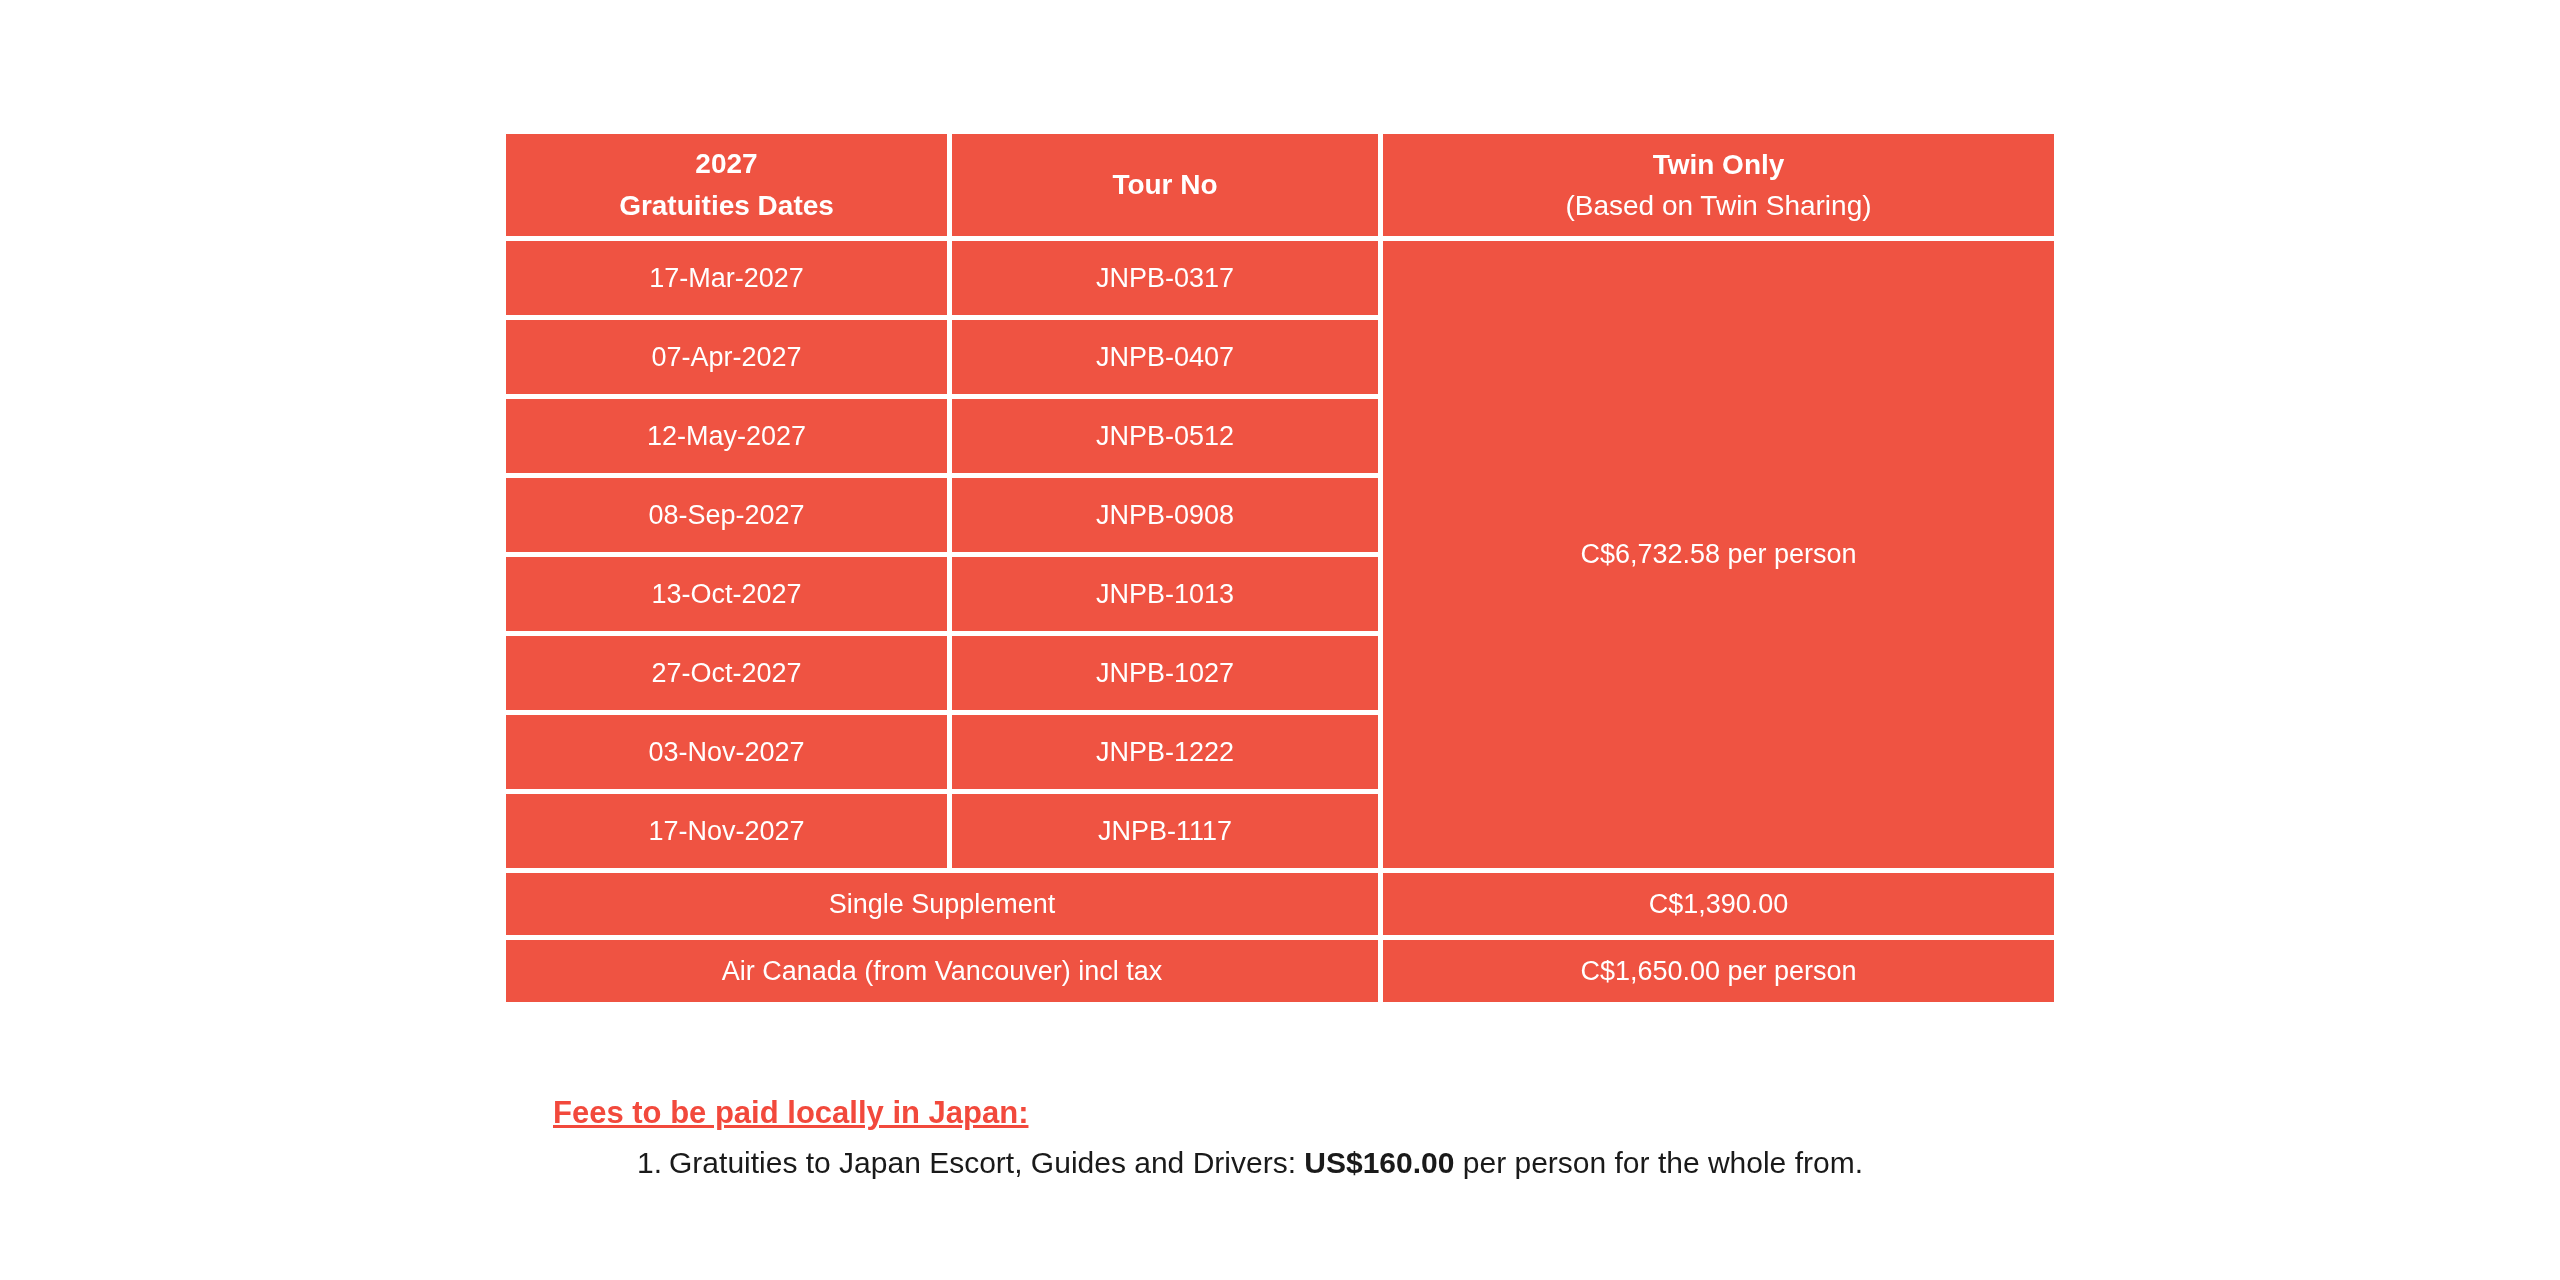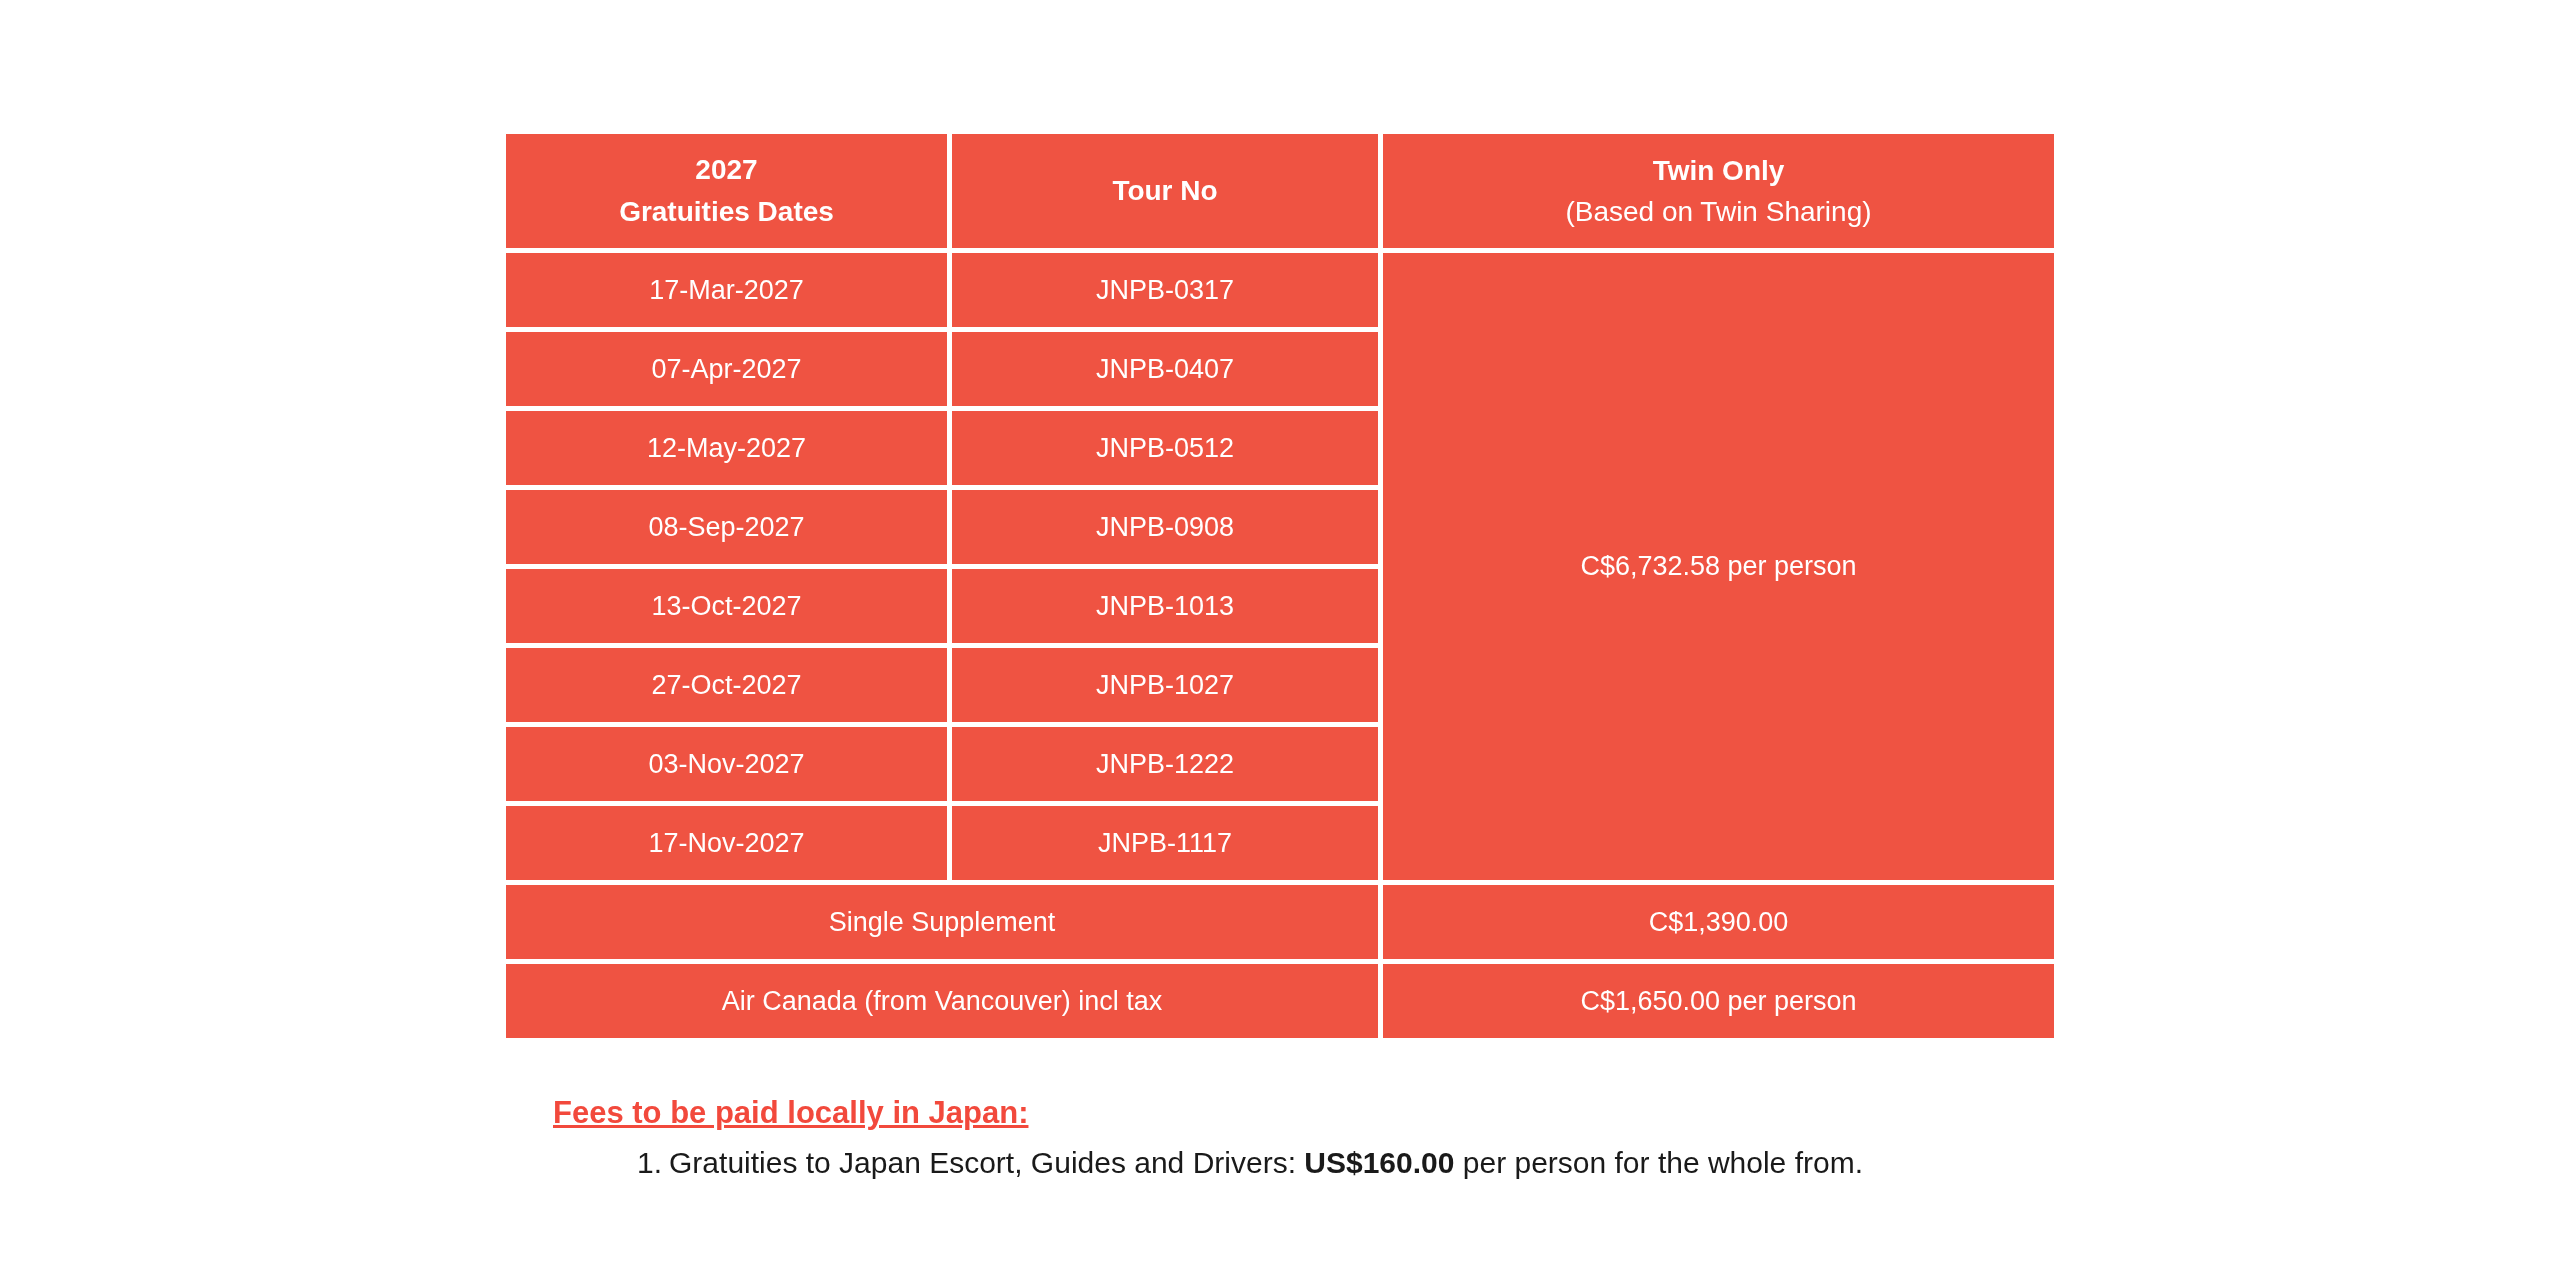--- a/index.html
+++ b/index.html
@@ -34,23 +34,23 @@
     width: 1558px;
   }
   table.price-table td, table.price-table th {
     background: var(--color-table_red);
     color: var(--color-text_white);
     text-align: center;
     vertical-align: middle;
     padding: 0 10px;
     overflow: hidden;
   }
-  tr.header-row { height: 114px; }
+  tr.header-row { height: 102px; }
   tr.data-row   { height: 74px; }
-  tr.summary-row { height: 74px; }
+  tr.summary-row { height: 62px; }
   th .hdr-line { display: block; font-weight: 700; font-size: 28px; line-height: 42px; }
   th .hdr-sub  { display: block; font-weight: 400; font-size: 28px; line-height: 40px; }
   td.cell { font-size: 27px; font-weight: 400; }
   td.price-cell { font-size: 27px; font-weight: 400; }
   .footer {
     position: absolute;
     left: 553px;
     top: 1094px;
     color: var(--color-text_black);
   }

